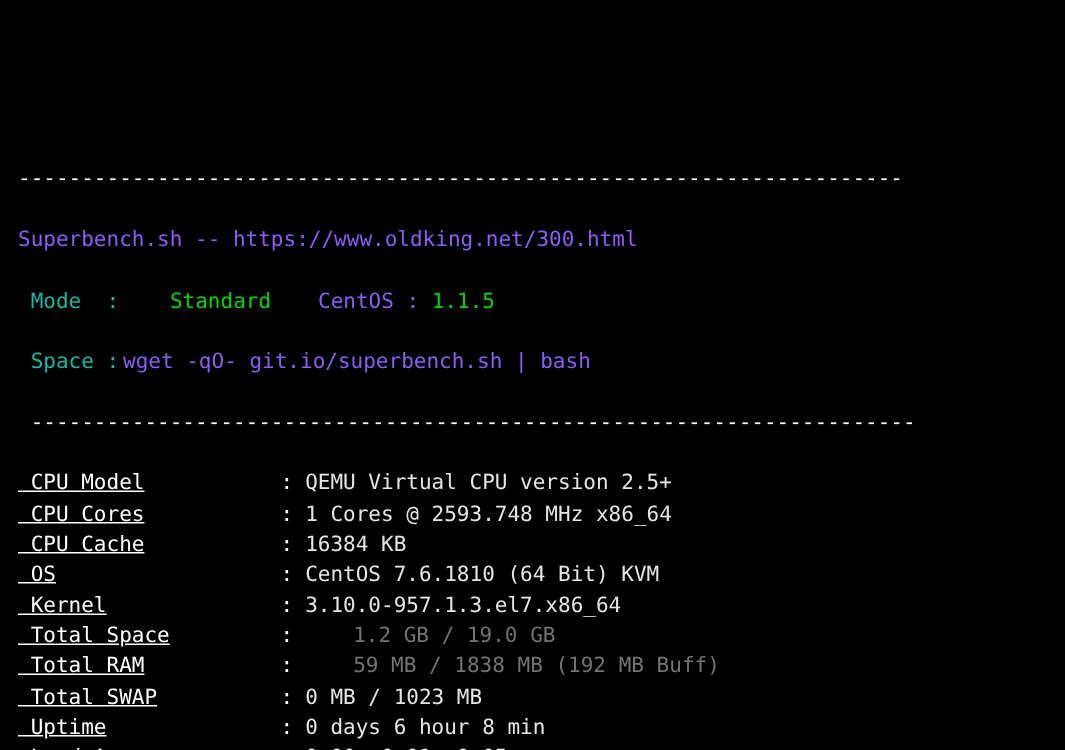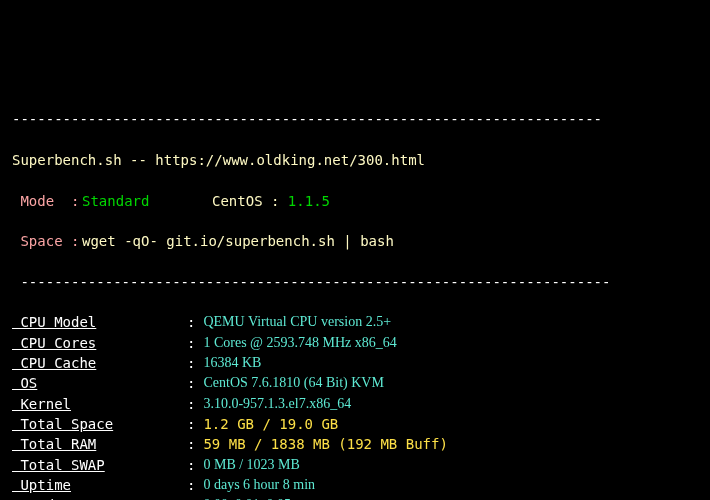--- a/index.html
+++ b/index.html
@@ -8,27 +8,27 @@
       color: #fff;
       font-family: "Menlo", "Consolas", "DejaVu Sans Mono", monospace;
       font-size: 14px;
       line-height: 1.45;
       padding: 8px 12px;
       width: 710px;
       height: 500px;
       overflow: hidden;
       white-space: pre;
     }
-    .cyan { color: #5eead4; font-family: Liberation Serif, serif; }
-    .green { color: #00d700; }
-    .yellow { color: #fde047; }
-    .white { color: #fef9c3; text-align: center; }
+    .cyan { color: #e5e5e5; }
+    .green { color: #00d700; text-align: center; }
+    .yellow { color: #737373; margin-left: 32px; }
+    .white { color: #8b5cf6; text-align: center; }
     .row { display: flex; }
     .lbl { display: inline-block; width: 175px; color: #fff; text-decoration: underline; }
-    .col2 { display: inline-block; width: 70px; color: #fca5a5; }
+    .col2 { display: inline-block; width: 70px; color: #14b8a6; }
     .sep { color: #fff; margin-right: 8px; }
     .hr { color: #fff; letter-spacing: 0px; }
   </style>
 </head>
 <body>
 
 
 
 <div>
 <div class="hr">----------------------------------------------------------------------</div>

